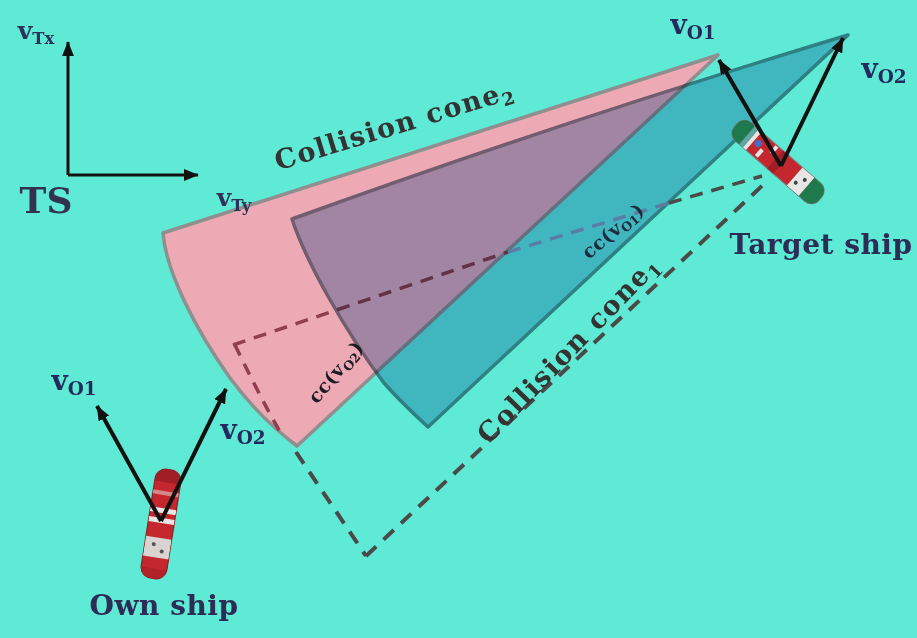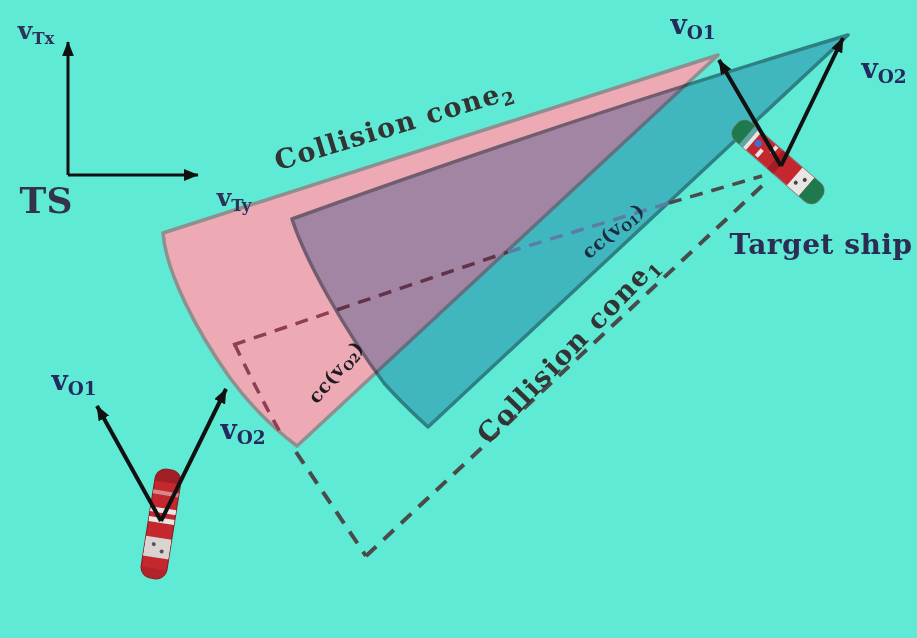--- a/index.html
+++ b/index.html
@@ -121,14 +121,15 @@
     <span>v</span><sub>O2</sub>
   </div>
   <div class="lbl namelbl" style="left:821px;top:245px;">Target ship</div>
 
   <div class="lbl vlbl" style="left:74px;top:383px;">
     <span>v</span><sub>O1</sub>
   </div>
   <div class="lbl vlbl" style="left:243px;top:432px;">
     <span>v</span><sub>O2</sub>
   </div>
+  <div class="lbl namelbl" style="left:164px;top:606px;">Own ship</div>
 
 </div>
 
 </body></html>

